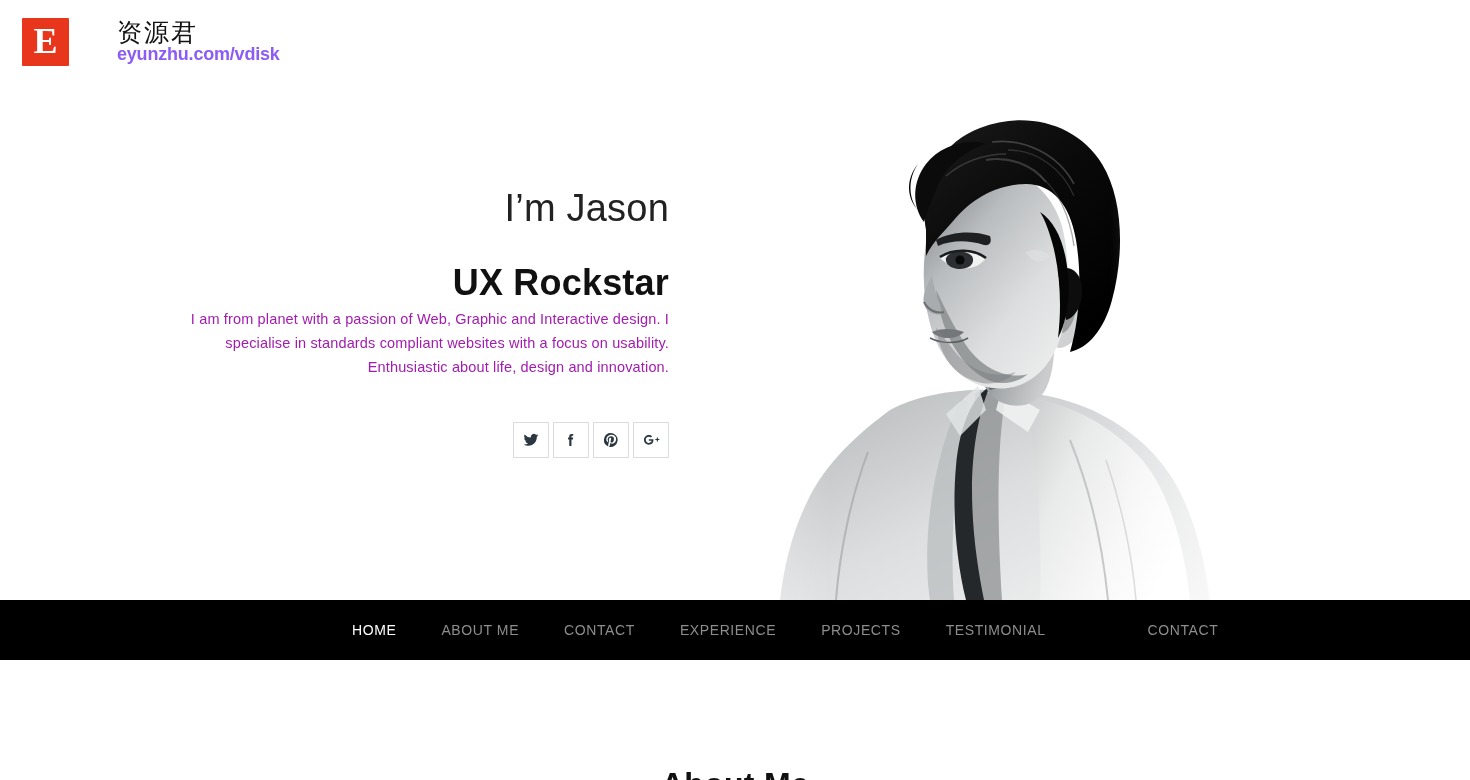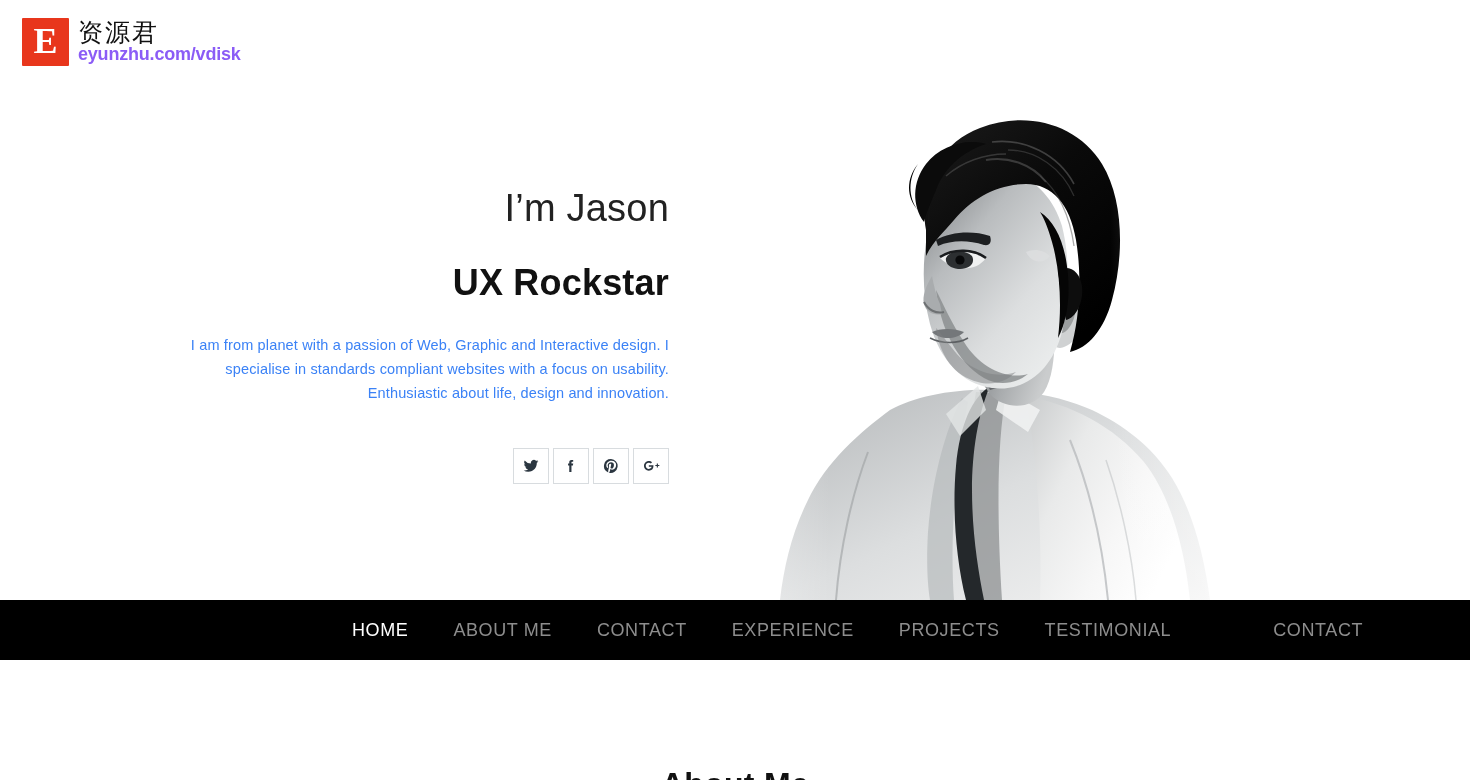--- a/index.html
+++ b/index.html
@@ -40,21 +40,21 @@
   }
   .logo-mark span {
     font-family: "Liberation Serif", "DejaVu Serif", serif;
     font-weight: bold;
     font-size: 36px;
     line-height: 1;
     color: #ffffff;
     letter-spacing: 0;
     transform: translateY(-1px);
   }
-  .logo-text { padding-top: 1px; }
+  .logo-text { padding-top: 1px; margin-left: 39px; }
   .logo-cn {
     font-family: "DejaVu Sans", "Liberation Sans", sans-serif;
     font-size: 25px;
     line-height: 27px;
     color: #111111;
     letter-spacing: 2px;
     white-space: nowrap;
   }
   .logo-url {
     font-family: "Liberation Sans", "DejaVu Sans", sans-serif;
@@ -95,26 +95,25 @@
   }
   .hero-title {
     margin-top: 28px;
     font-size: 36px;
     font-weight: bold;
     line-height: 48px;
     color: #111111;
     letter-spacing: 0.2px;
   }
   .hero-bio {
-    margin-top: 26px;
     margin-left: auto;
     width: 492px;
     font-size: 14.5px;
     line-height: 24px;
-    color: #3b82f6;
+    color: #a21caf;
     text-align: right;
     letter-spacing: 0.15px;
   }
 
   .social-row {
     margin-top: 43px;
     display: flex;
     justify-content: flex-end;
     gap: 4px;
   }
@@ -154,21 +153,21 @@
     background: #000000;
     z-index: 30;
   }
   .nav-inner {
     height: 100%;
     display: flex;
     align-items: center;
     padding-left: 352px;
   }
   .nav-item {
-    font-size: 18px;
+    font-size: 14px;
     letter-spacing: 0.6px;
     color: #8d8d8d;
     text-decoration: none;
     white-space: nowrap;
     cursor: pointer;
     margin-right: 45px;
   }
   .nav-item.active { color: #ffffff; }
   .nav-item.gap-before { margin-left: 57px; }
 

